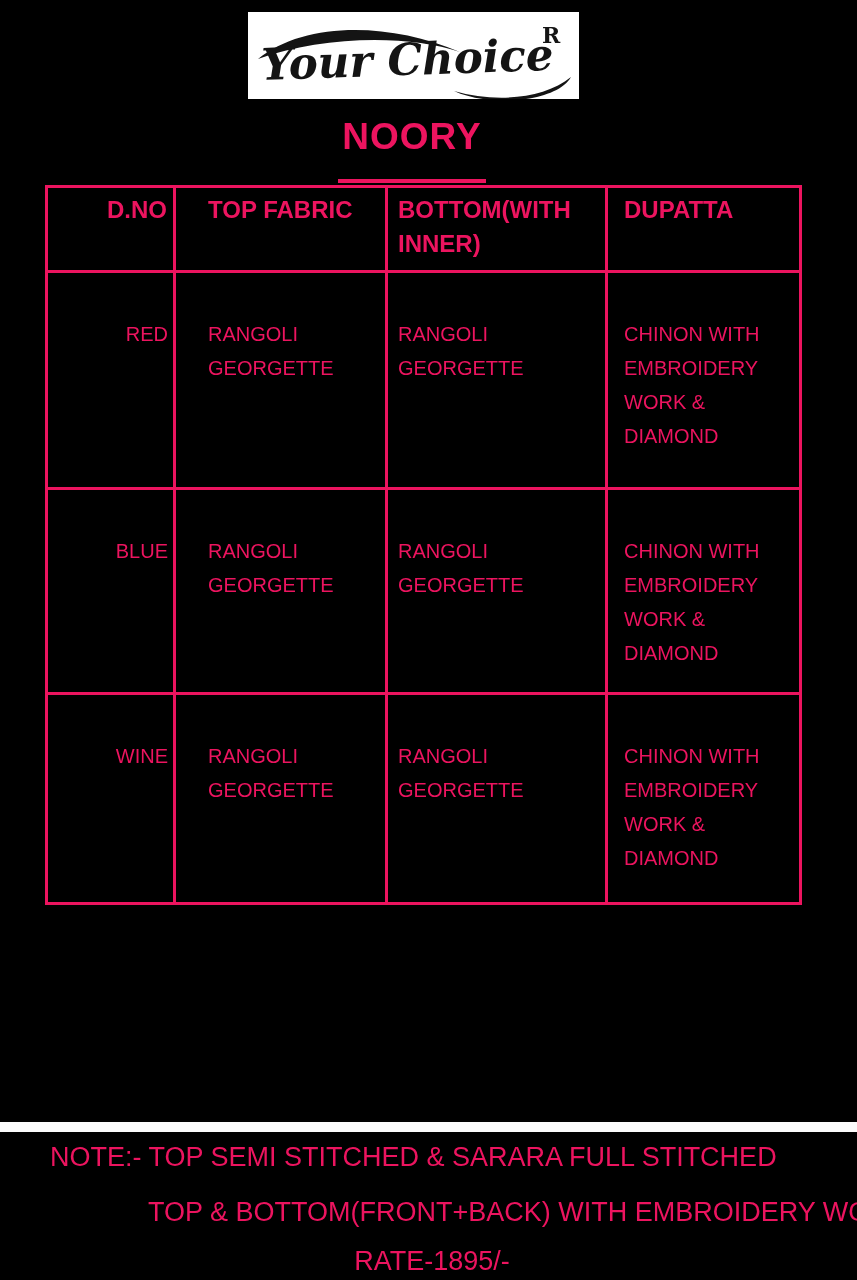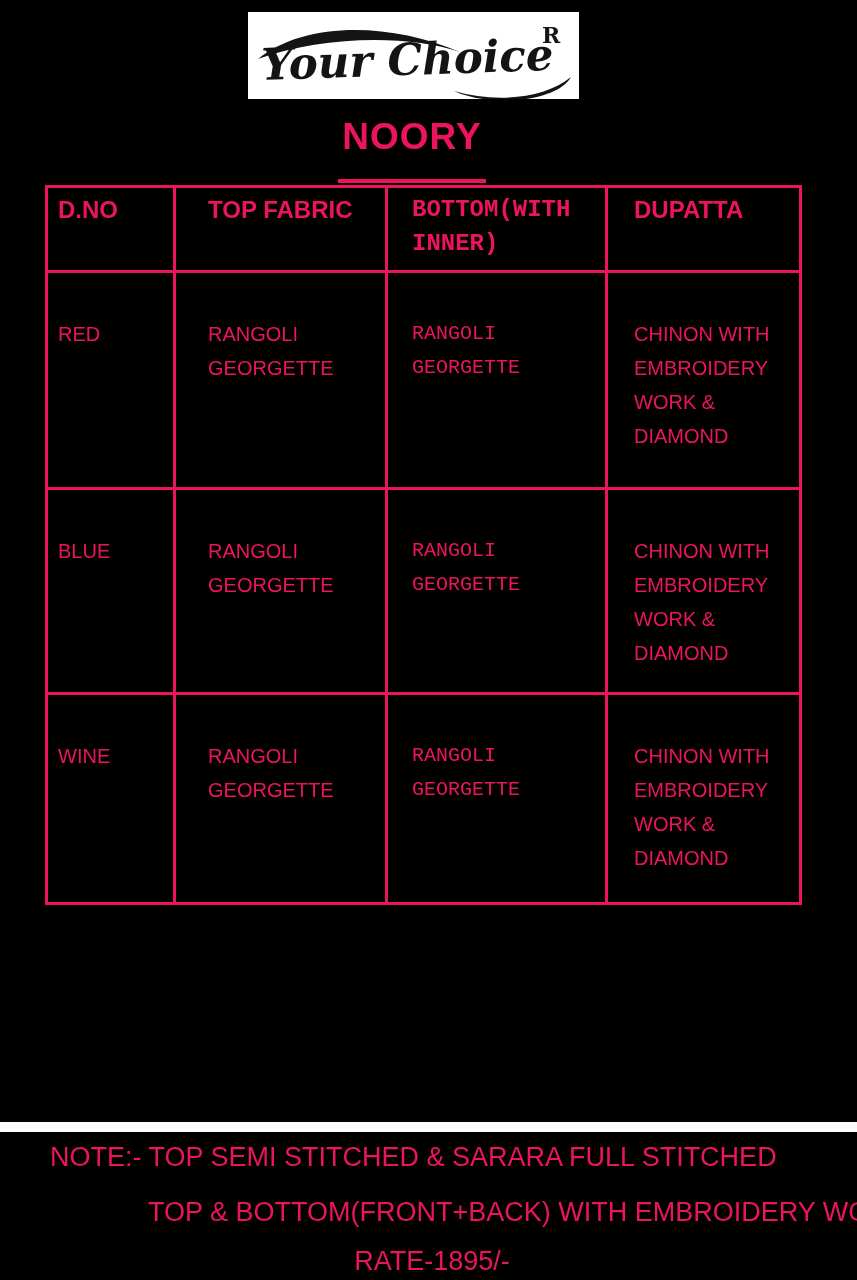--- a/index.html
+++ b/index.html
@@ -71,23 +71,23 @@
     overflow:hidden;
   }
   .spec th{
     font-size:24px;font-weight:bold;line-height:34px;
     padding:5px 6px 0 32px;
   }
   .spec td{
     font-size:20px;font-weight:normal;line-height:34px;
     padding:44px 5px 0 32px;
   }
-  .spec th.c0,.spec td.c0{padding-left:10px;}
-  .spec th.c2,.spec td.c2{padding-left:24px;font-family:Liberation Mono, monospace;}
-  .spec th.c3,.spec td.c3{padding-left:26px;margin-left:28px;}
+  .spec th.c0,.spec td.c0{padding-left:10px;text-align:right;}
+  .spec th.c2,.spec td.c2{padding-left:10px;}
+  .spec th.c3,.spec td.c3{padding-left:16px;margin-left:28px;}
   tr.hrow{height:85px;}
   tr.r1{height:217px;}
   tr.r2{height:205px;}
   tr.r3{height:210px;}
   tr.r4{height:240px;}
   
   .white-strip{
     position:absolute;left:0;top:1122px;
     width:857px;height:10px;
     background:var(--divider);

